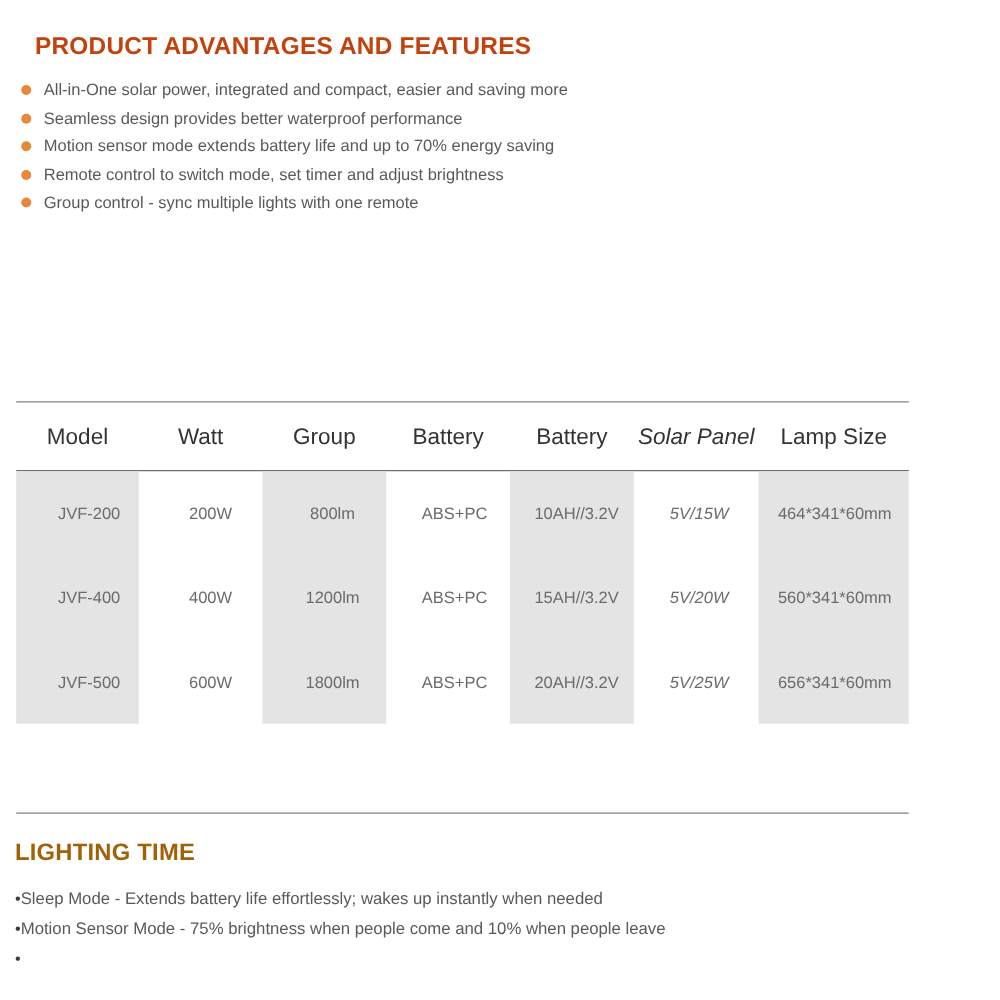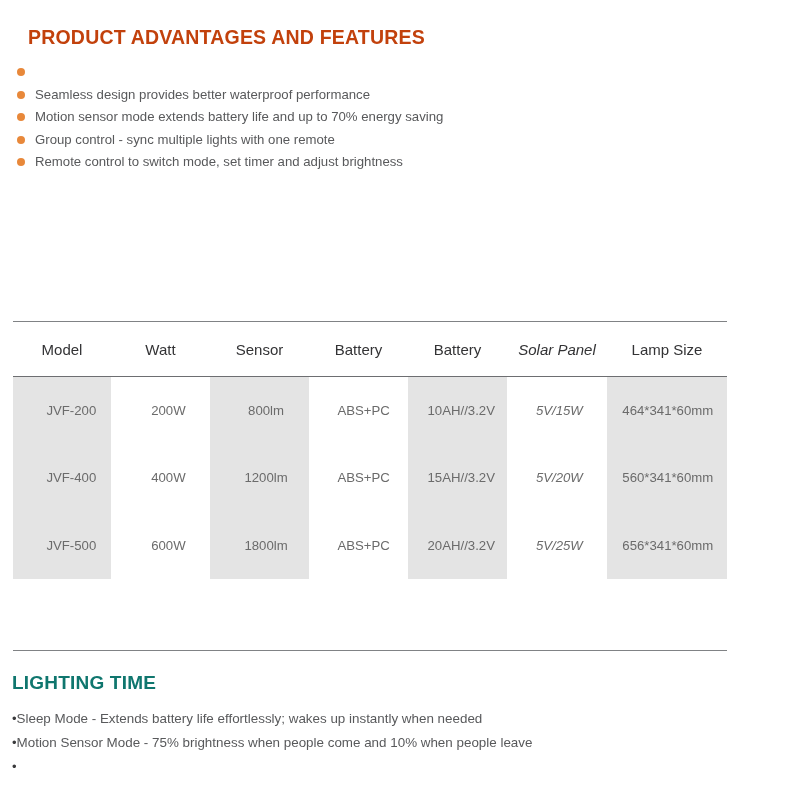--- a/index.html
+++ b/index.html
@@ -73,21 +73,21 @@
     height: 1px;
     background: #6D6E71;
   }
 
   .thead {
     display: flex;
     height: 54px;
     align-items: center;
   }
   .thead .cell {
-    font-size: 15px;
+    font-size: 18px;
     color: #333335;
     text-align: center;
     white-space: nowrap;
   }
 
   .tbody {
     position: relative;
     padding-left: 10px;
   }
   
@@ -129,21 +129,21 @@
     height: 1px;
     background: #808285;
   }
   .lighting-title {
     position: absolute;
     left: 12px;
     top: 672px;
     font-size: 19px;
     font-weight: bold;
     letter-spacing: 0.2px;
-    color: #0f766e;
+    color: #a16207;
     white-space: nowrap;
   }
   .lighting-list {
     position: absolute;
     left: 12px;
     top: 710px;
     width: 760px;
   }
   .lighting-item {
     display: flex;
@@ -164,46 +164,47 @@
   }
 </style>
 </head>
 <body>
 
 <div class="section-title">PRODUCT ADVANTAGES AND FEATURES</div>
 
 <div class="feature-list">
   <div class="feature-item">
     <span class="feature-bullet"></span>
+    <span class="feature-text">All-in-One solar power, integrated and compact, easier and saving more</span>
   </div>
   <div class="feature-item">
     <span class="feature-bullet"></span>
     <span class="feature-text">Seamless design provides better waterproof performance</span>
   </div>
   <div class="feature-item">
     <span class="feature-bullet"></span>
     <span class="feature-text">Motion sensor mode extends battery life and up to 70% energy saving</span>
   </div>
   <div class="feature-item">
     <span class="feature-bullet"></span>
+    <span class="feature-text">Remote control to switch mode, set timer and adjust brightness</span>
+  </div>
+  <div class="feature-item">
+    <span class="feature-bullet"></span>
     <span class="feature-text">Group control - sync multiple lights with one remote</span>
-  </div>
-  <div class="feature-item">
-    <span class="feature-bullet"></span>
-    <span class="feature-text">Remote control to switch mode, set timer and adjust brightness</span>
   </div>
 </div>
 
 <div class="spec-table">
   <div class="rule"></div>
 
   <div class="thead">
     <div class="cell c0">Model</div>
     <div class="cell c1">Watt</div>
-    <div class="cell c2">Sensor</div>
+    <div class="cell c2">Group</div>
     <div class="cell c3">Battery</div>
     <div class="cell c4">Battery</div>
     <div class="cell c5">Solar Panel</div>
     <div class="cell c6">Lamp Size</div>
   </div>
 
   <div class="rule-thin"></div>
 
   <div class="tbody">
     <div class="band" style="left:0px;width:98px;"></div>

